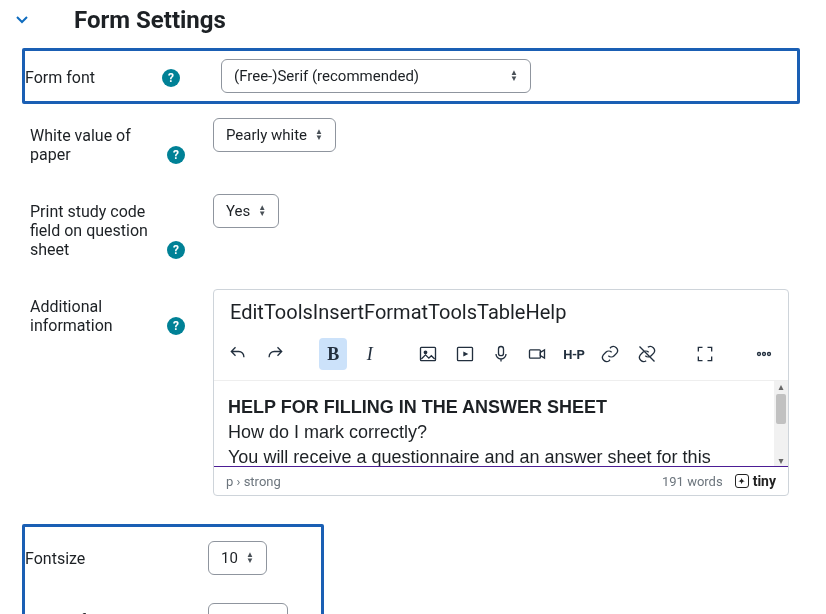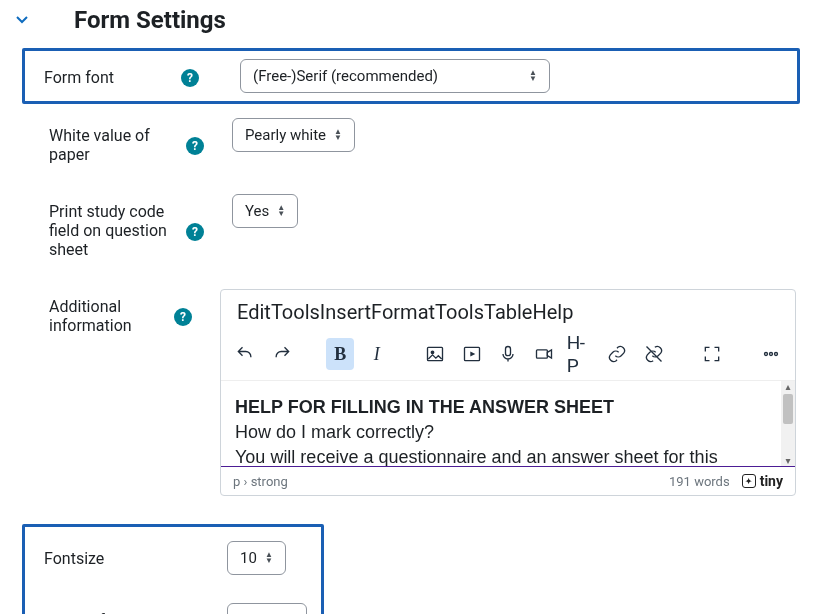--- a/index.html
+++ b/index.html
@@ -2,21 +2,21 @@
 <html><head>
 <meta charset="utf-8">
 <style>
 * { box-sizing: border-box; margin: 0; padding: 0; }
 body { font-family: -apple-system, "Segoe UI", Roboto, Arial, sans-serif; font-size: 16px; color: #1d2125; background: #fff; width: 826px; }
 .section-header { display: flex; align-items: center; gap: 8px; padding: 6px 14px 14px; }
 .section-header h2 { font-size: 24px; font-weight: 700; margin-left: 36px; }
 .chevron { color: #0f6cbf; font-size: 14px; cursor: pointer; }
 .form-body { padding: 0 30px 16px; }
 .row { display: flex; align-items: flex-start; padding: 8px 0 22px; }
-.label-col { width: 155px; padding-top: 8px; display: flex; align-items: center; gap: 8px; margin-left: 19px; }
+.label-col { width: 155px; padding-top: 8px; display: flex; align-items: flex-end; gap: 8px; }
 .label-col .txt { flex: 1; }
 .help { width: 18px; height: 18px; border-radius: 50%; background: #008196; color: #fff; font-size: 12px; font-weight: 700; display: inline-flex; align-items: center; justify-content: center; cursor: pointer; flex-shrink: 0; margin-top: 2px; }
 .ctrl-col { flex: 1; padding-left: 28px; }
 .select { display: inline-flex; align-items: center; justify-content: space-between; border: 1px solid #8f959e; border-radius: 6px; background: #fff; padding: 7px 12px; font-size: 15px; cursor: pointer; gap: 8px; }
 .select.wide { width: 310px; margin-left: 13px; }
 .caret { display: inline-flex; flex-direction: column; font-size: 8px; line-height: 6px; color: #495057; }
 .hl-blue { border: 3px solid #1a5fb4; border-radius: 2px; }
 .hl1 { padding: 6px 4px 6px 0; margin: 0 -4px 6px -8px; }
 .hl2 { width: 302px; padding: 6px 0; margin: 6px 0 10px -8px; }
 .hl2 .row { padding: 8px 0 20px; }
@@ -24,21 +24,21 @@
 
 .editor { border: 1px solid #ced4da; border-radius: 4px; width: 576px; background: #fff; }
 .menubar { display: flex; padding: 10px 16px; font-size: 20px; }
 .menubar span { cursor: pointer; }
 .toolbar { display: flex; align-items: center; gap: 8px; padding: 4px 10px 10px; }
 .tbtn { width: 32px; height: 32px; display: inline-flex; align-items: center; justify-content: center; border-radius: 4px; cursor: pointer; color: #222f3e; }
 .tbtn.active { background: #cce2fa; }
 .tbtn svg { width: 20px; height: 20px; stroke: currentColor; fill: none; stroke-width: 1.6; }
 .tbtn .b { font-weight: 800; font-size: 18px; font-family: Georgia, serif; }
 .tbtn .i { font-style: italic; font-size: 18px; font-family: Georgia, serif; }
-.tbtn .h5p { font-weight: 400; font-size: 19px; letter-spacing: -0.5px; }
+.tbtn .h5p { font-weight: 700; font-size: 13px; letter-spacing: -0.5px; }
 .gap { width: 16px; }
 .content-wrap { display: flex; }
 .content { flex: 1; padding: 14px 14px 10px; font-family: Arial, sans-serif; font-size: 18px; line-height: 1.4; overflow: hidden; height: 86px; border-top: 1px solid #eee; }
 .content .h { font-weight: 700; }
 .content .sub { font-weight: 400; }
 .scroll { width: 14px; background: #f1f1f1; display: flex; flex-direction: column; align-items: center; justify-content: space-between; font-size: 10px; color: #666; border-top: 1px solid #eee; }
 .scroll .thumb { width: 10px; height: 30px; background: #c1c1c1; border-radius: 2px; margin-top: 2px; }
 .status { display: flex; justify-content: space-between; align-items: center; padding: 6px 12px; font-size: 13px; color: #6c757d; border-top: 1px solid #4c1d95; }
 .tiny { display: inline-flex; align-items: center; gap: 4px; font-weight: 700; color: #222; font-size: 14px; }
 .tiny-icon { width: 14px; height: 14px; border: 1.5px solid #222; border-radius: 3px; display: inline-flex; align-items: center; justify-content: center; font-size: 8px; }

